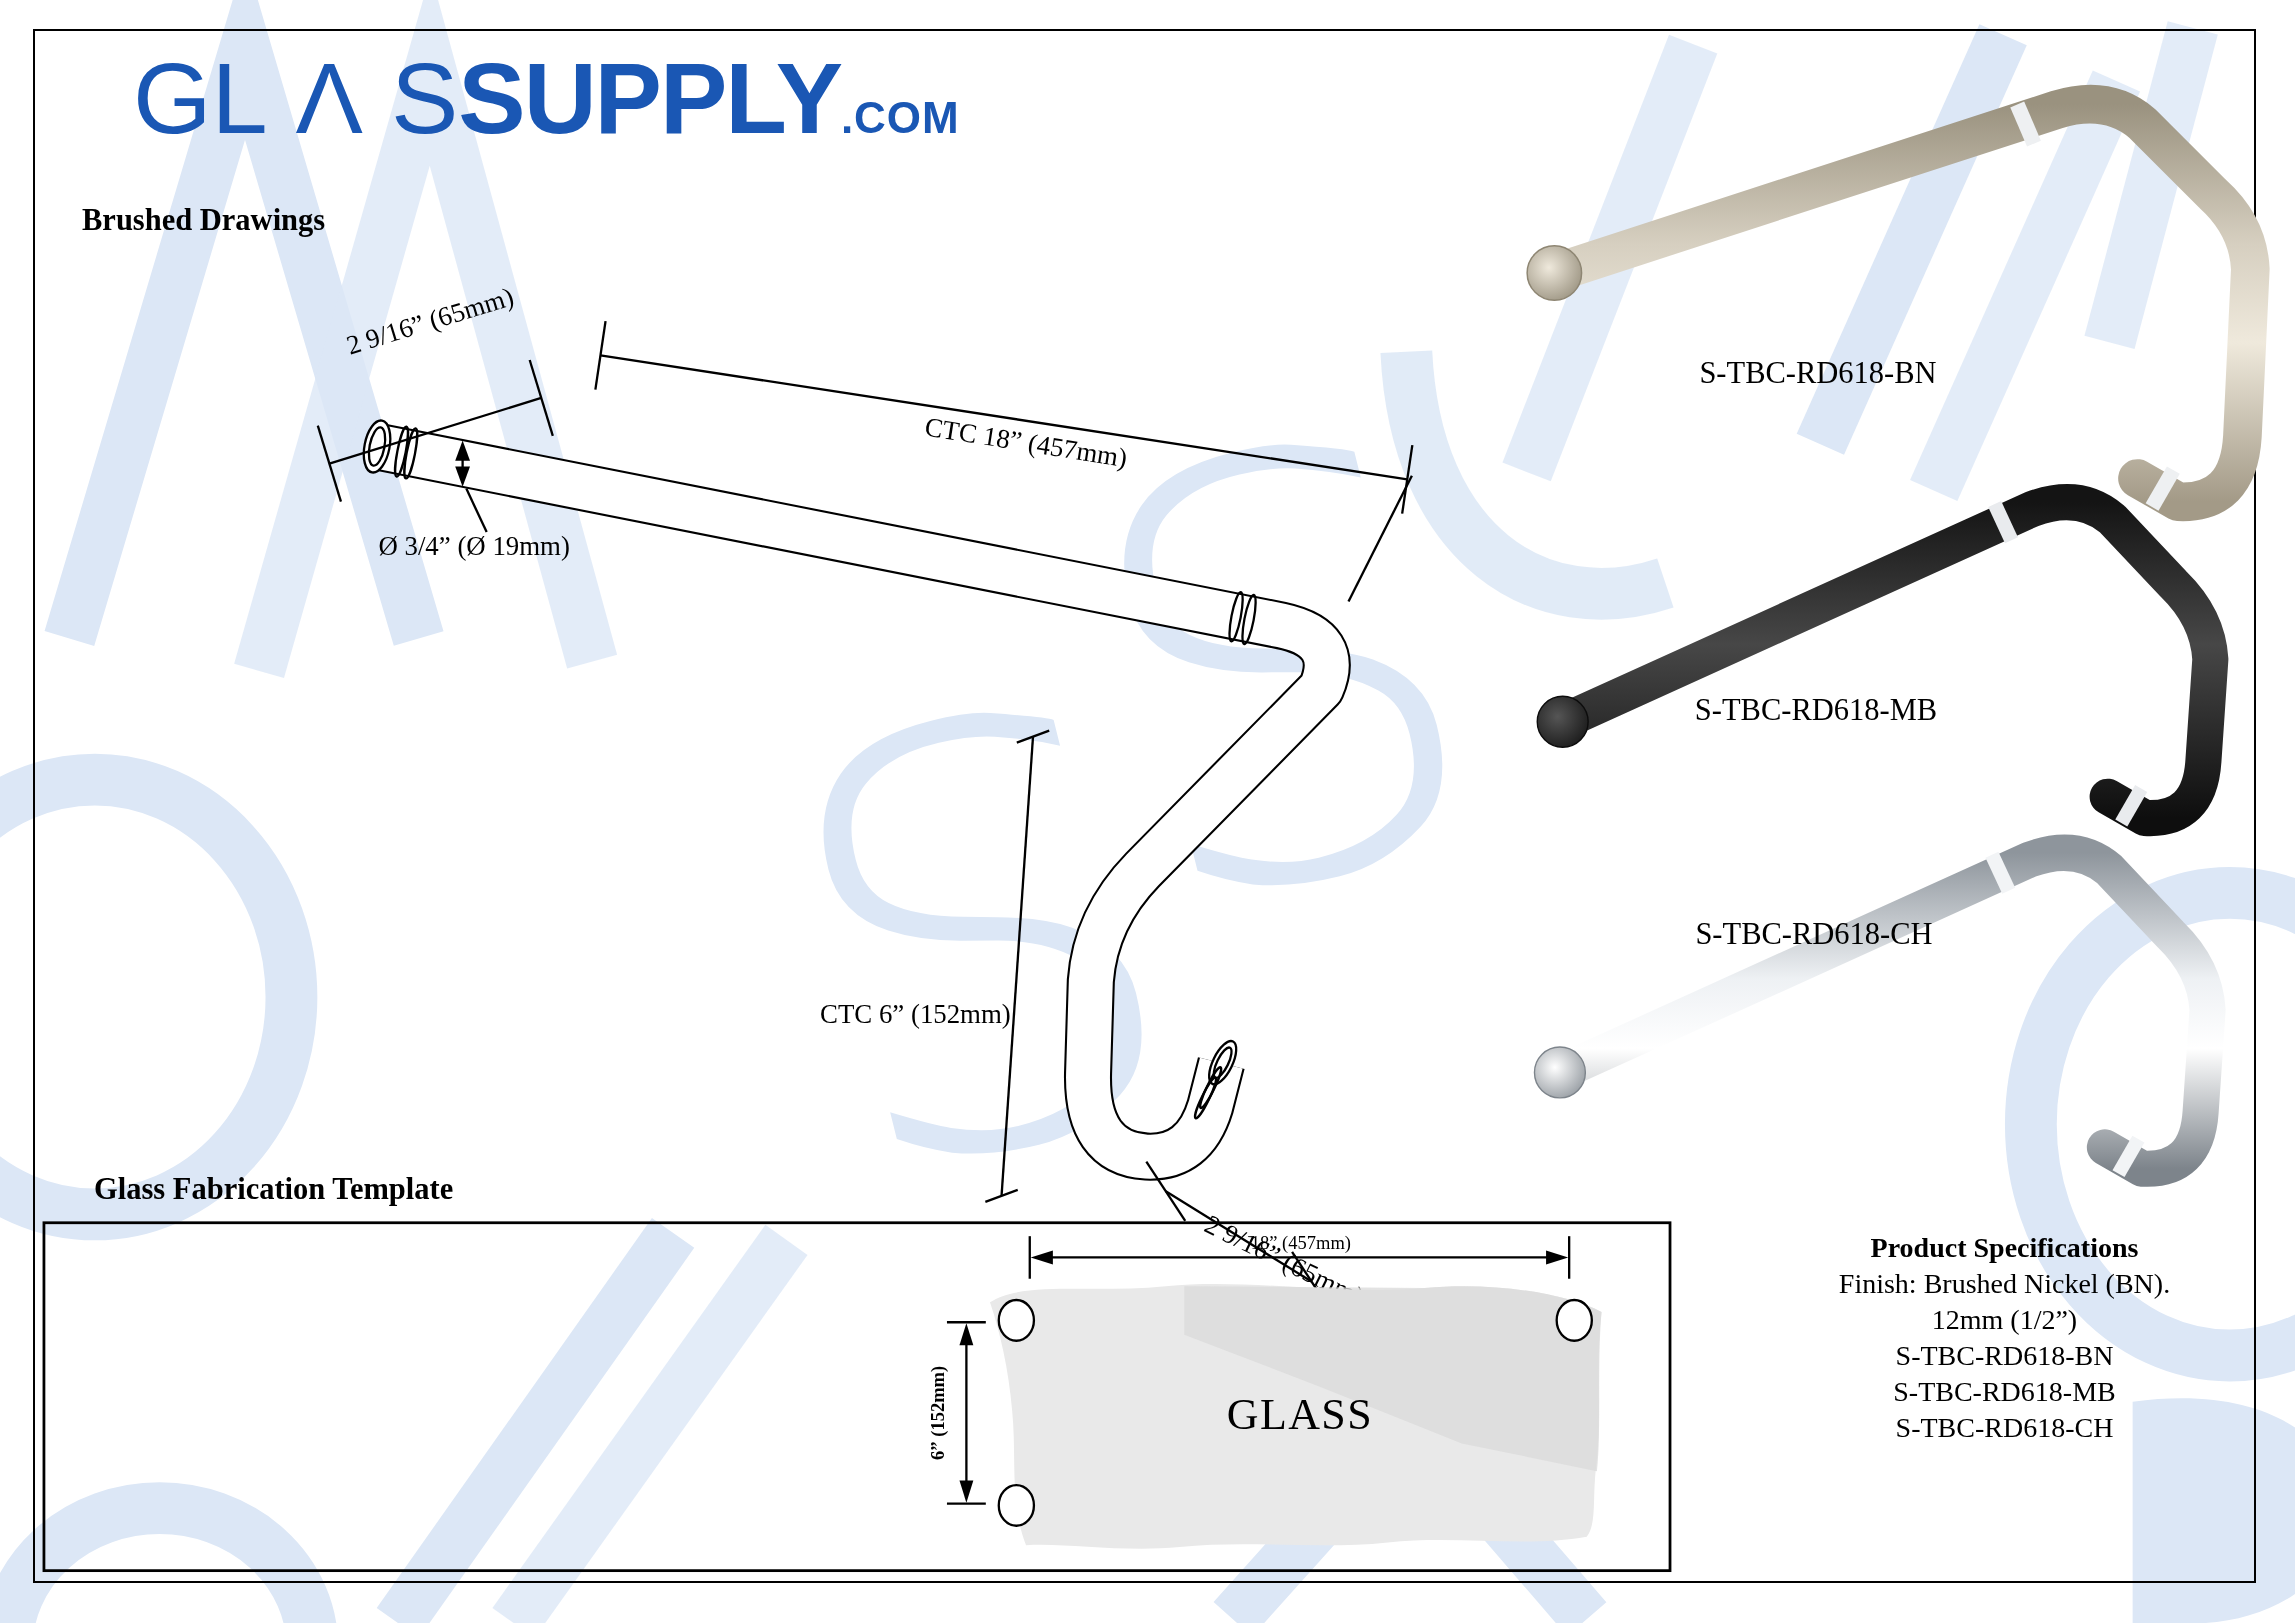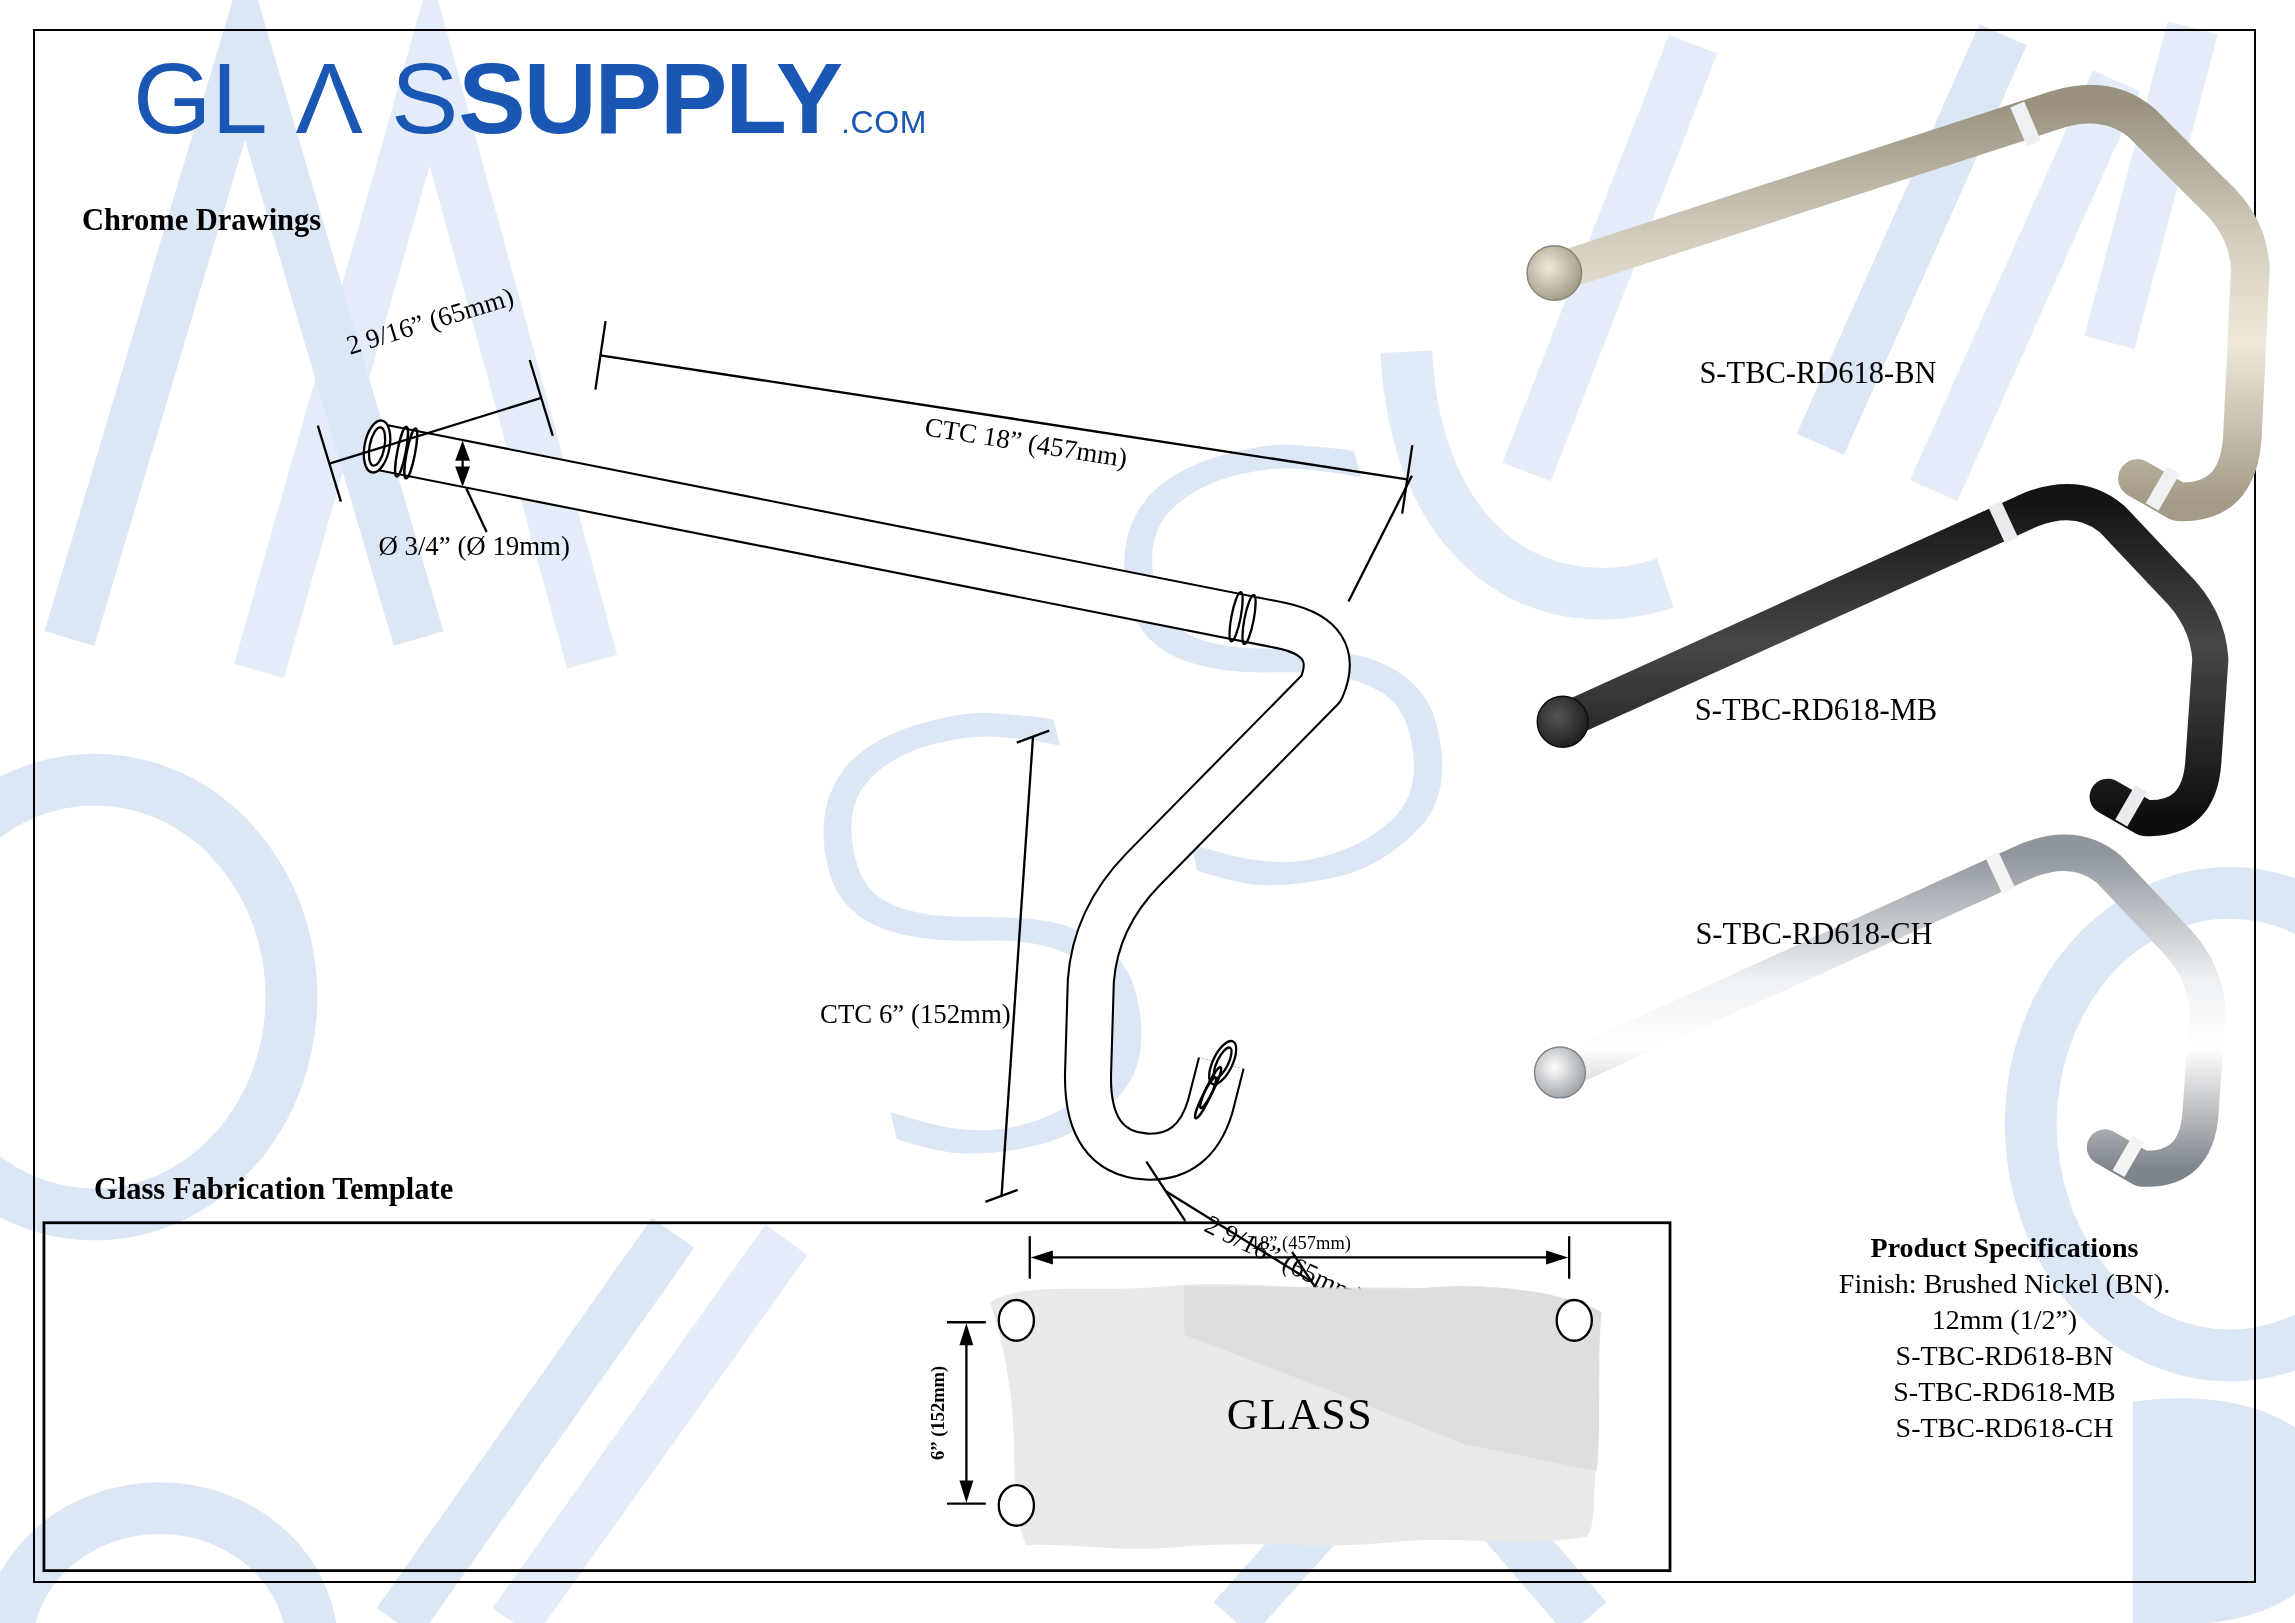--- a/index.html
+++ b/index.html
@@ -5,21 +5,21 @@
   html,body{margin:0;padding:0;background:#ffffff;}
   #page{position:relative;width:2295px;height:1623px;background:#ffffff;overflow:hidden;
         font-family:"Liberation Serif",serif;color:#000;}
   #wm-svg,#art-svg{position:absolute;left:0;top:0;width:2295px;height:1623px;}
   .border-frame{position:absolute;left:33px;top:29px;width:2223px;height:1554px;
         border:2.8px solid #000;box-sizing:border-box;}
   .logo{position:absolute;left:105px;top:48px;white-space:nowrap;
         font-family:"Liberation Sans",sans-serif;line-height:1;letter-spacing:-0.01em;}
   .logo .lg-thin{font-size:101px;font-weight:400;margin-left:28px;}
   .logo .lg-bold{font-size:101px;font-weight:700;letter-spacing:-0.02em;}
-  .logo .lg-com{font-size:32px;font-weight:400;letter-spacing:0.02em;}
+  .logo .lg-com{font-size:44px;font-weight:700;letter-spacing:0.02em;}
   .h-serif{position:absolute;font-weight:bold;font-size:30.5px;white-space:nowrap;}
   .prod-label{position:absolute;width:416px;text-align:center;font-size:30.5px;white-space:nowrap;}
   .specs{position:absolute;left:1743px;top:1230px;width:523px;font-size:28px;line-height:36px;text-align:center;}
   .specs .spec-title{font-weight:bold;}
   .specs div{white-space:nowrap;}
 </style>
 </head>
 <body>
 
 <div id="page">
@@ -46,21 +46,21 @@
     </g>
     <path d="M 4610,3508 L 4610,3030 C 4940,2985 5090,3150 5060,3300 C 5030,3450 4860,3520 4700,3508 Z" fill="#dce7f6"></path>
   </svg>
 
   <div class="border-frame"></div>
 
   <div class="logo" style="color:#1a57b4;">
     <span class="lg-thin">GL</span><span class="lg-thin">Λ</span><span class="lg-thin">S</span><span class="lg-bold">SUPPLY</span><span class="lg-com">.COM</span>
   </div>
 
-  <div class="h-serif" style="left:82px;top:203px;">Chrome Drawings</div>
+  <div class="h-serif" style="left:82px;top:203px;">Brushed Drawings</div>
   <div class="h-serif" style="left:94px;top:1172px;">Glass Fabrication Template</div>
 
   <svg id="art-svg" viewBox="0 0 4961 3508">
     <defs>
       <linearGradient id="gradBN" x1="0" y1="0" x2="0" y2="1">
         <stop offset="0" stop-color="#9a927f"></stop>
           <stop offset="0.35" stop-color="#d6cfc0"></stop>
         <stop offset="0.6" stop-color="#efe9dc"></stop>
           <stop offset="1" stop-color="#a39a87"></stop>
       </linearGradient>

